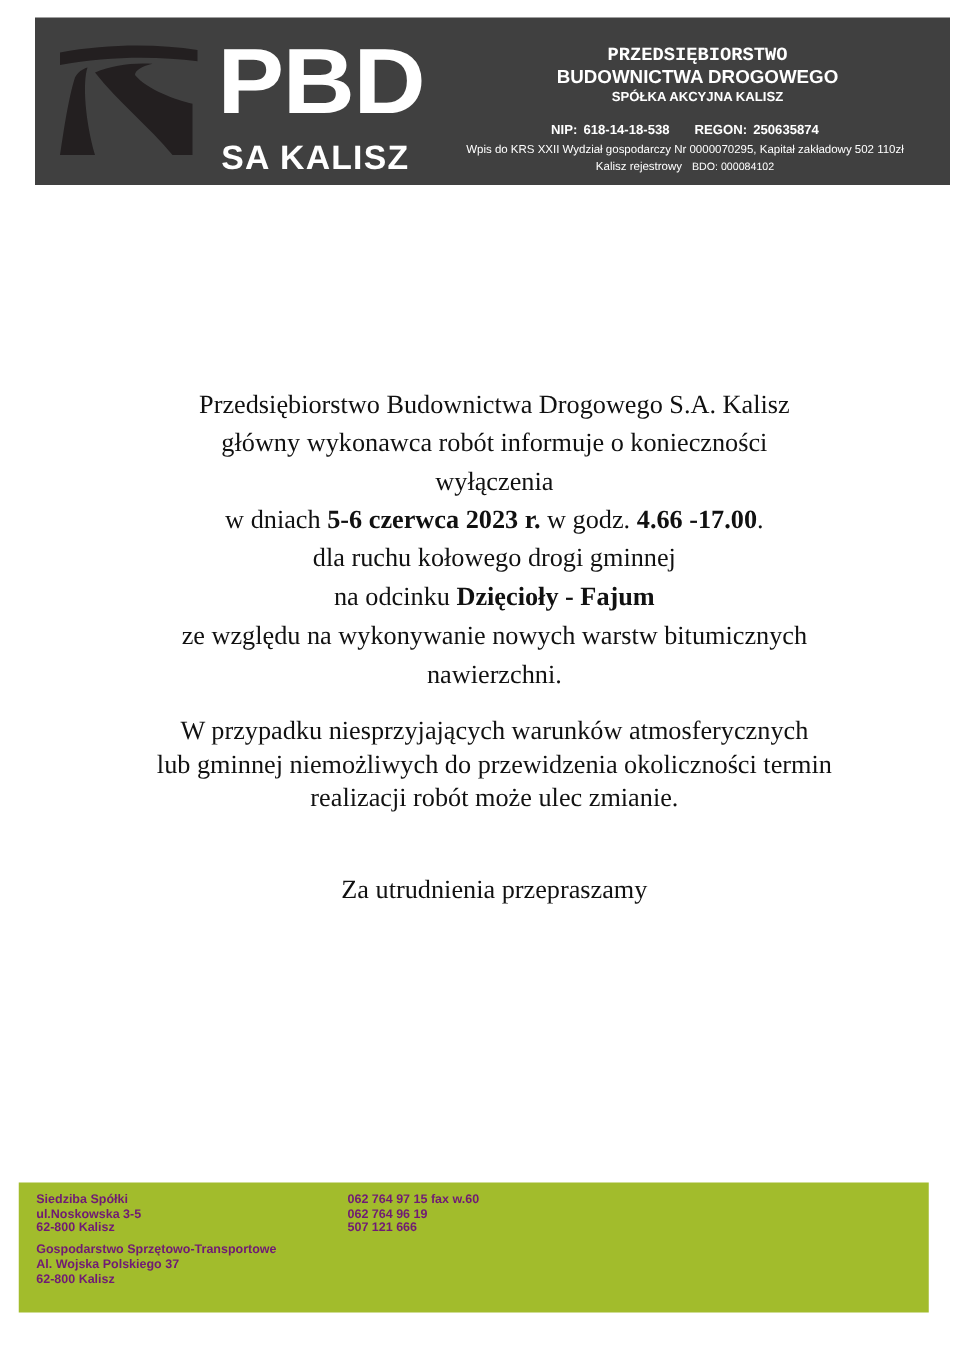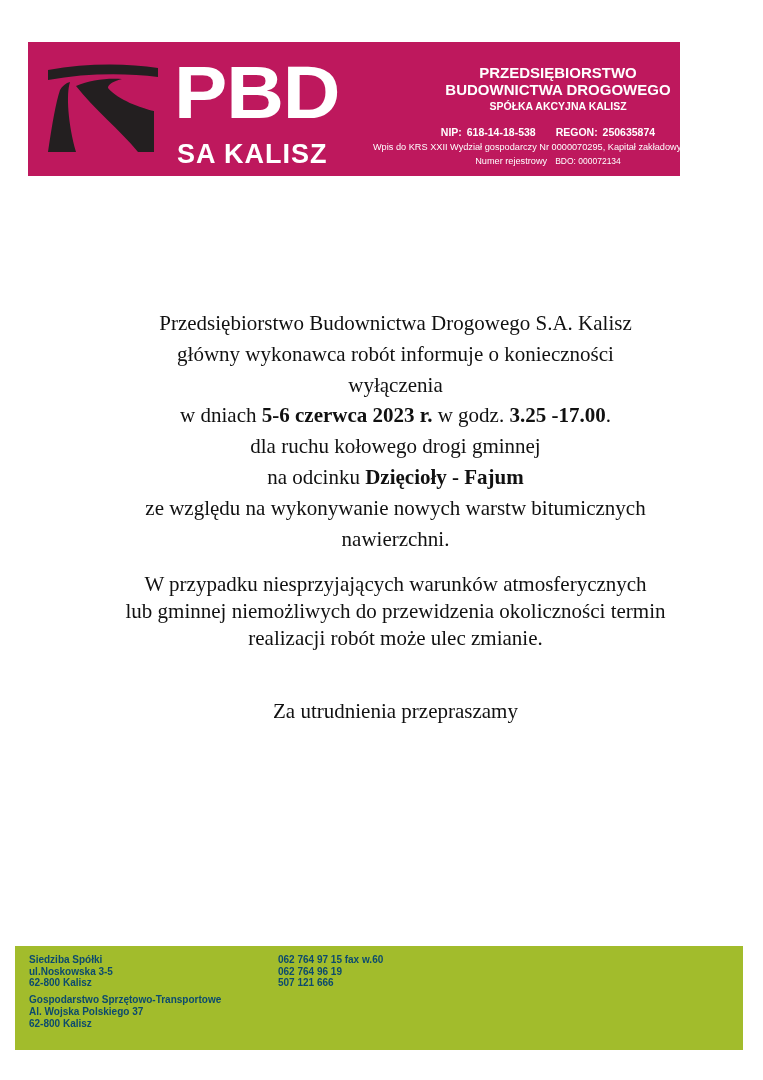--- a/index.html
+++ b/index.html
@@ -1,39 +1,38 @@
 <!DOCTYPE html>
 <html><head>
 <meta charset="utf-8">
 <style>
   html, body { margin: 0; padding: 0; }
   body {
     width: 763px; height: 1080px; background: #ffffff; position: relative; overflow: hidden;
     font-family: "Liberation Serif", serif; color: #111111;
   }
   .header {
-    position: absolute; left: 28px; top: 14px; width: 652px; height: 134px;
-    background: #be185d;
-    margin-top: 28px;
+    position: absolute; left: 28px; top: 14px; width: 732px; height: 134px;
+    background: #404040;
   }
   .logo-road { position: absolute; left: 18px; top: 22px; width: 116px; height: 88px; }
   .logo-pbd {
     position: absolute; left: 146px; top: 14px; font-family: "Liberation Sans", sans-serif;
     font-weight: bold; font-size: 74px; line-height: 74px; color: #ffffff; letter-spacing: -1px;
     transform: scaleX(1.08); transform-origin: left top;
   }
   .logo-sub {
     position: absolute; left: 149px; top: 98px; font-family: "Liberation Sans", sans-serif;
     font-weight: bold; font-size: 27px; line-height: 28px; color: #ffffff; letter-spacing: 1px;
   }
   .company {
     position: absolute; left: 340px; top: 22px; width: 380px; text-align: center;
     font-family: "Liberation Sans", sans-serif; color: #ffffff; font-weight: bold;
   }
-  .company .l1 { font-size: 15px; line-height: 17px; }
+  .company .l1 { font-size: 15px; line-height: 17px; font-family: Liberation Mono, monospace; }
   .company .l2 { font-size: 15px; line-height: 17px; }
   .company .l3 { font-size: 10.5px; line-height: 15px; margin-top: 1px; }
   .reg {
     position: absolute; left: 300px; top: 83px; width: 440px; text-align: center;
     font-family: "Liberation Sans", sans-serif; color: #ffffff;
   }
   .reg .ids { font-size: 10.5px; font-weight: bold; line-height: 15px; word-spacing: 2px; }
   .reg .ids span + span { margin-left: 20px; }
   .reg .krs { font-size: 9.2px; line-height: 14px; }
   .reg .bdo { font-size: 9.2px; line-height: 14px; }
@@ -43,21 +42,21 @@
     position: absolute; left: 54px; top: 308px; width: 683px; text-align: center;
     font-size: 21px; line-height: 30.8px;
   }
   .content p { margin: 0; }
   .content b { font-weight: bold; }
   .content .p2 { margin-top: 17px; line-height: 27px; }
   .content .p3 { margin-top: 44px; }
 
   .footer {
     position: absolute; left: 15px; top: 946px; width: 728px; height: 104px;
-    background: #a2bc2c; font-family: "Liberation Sans", sans-serif; color: #0c4a6e;
+    background: #a2bc2c; font-family: "Liberation Sans", sans-serif; color: #701a75;
     font-weight: bold;
   }
   .fcol { position: absolute; font-size: 10px; line-height: 11.7px; }
   .fcol .grp + .grp { margin-top: 5px; }
   .fcol1 { left: 14px; top: 8px; }
   .fcol2 { left: 263px; top: 8px; }
   .fcol3 { left: 513px; top: 17px; font-size: 11px; line-height: 25px; }
 </style>
 </head>
 <body>
@@ -74,31 +73,31 @@
     <div class="l1">PRZEDSIĘBIORSTWO</div>
     <div class="l2">BUDOWNICTWA DROGOWEGO</div>
     <div class="l3">SPÓŁKA AKCYJNA KALISZ</div>
   </div>
   <div class="reg">
     <div class="ids">
       <span>NIP: 618-14-18-538</span><span>REGON: 250635874</span>
     </div>
     <div class="krs">Wpis do KRS XXII Wydział gospodarczy Nr 0000070295, Kapitał zakładowy 502 110zł</div>
     <div class="bdo">
-      <span>Numer rejestrowy</span><span>BDO: 000072134</span>
+      <span>Kalisz rejestrowy</span><span>BDO: 000084102</span>
     </div>
   </div>
 </div>
 
 <div class="content">
   <p>
     <span>Przedsiębiorstwo Budownictwa Drogowego S.A. Kalisz</span><br>
     <span>główny wykonawca robót informuje  o konieczności</span><br>
     <span>wyłączenia</span><br>
-    <span>w dniach </span><b>5-6 czerwca 2023 r.</b><span> w godz. </span><b>3.25 -17.00</b><span>.</span><br>
+    <span>w dniach </span><b>5-6 czerwca 2023 r.</b><span> w godz. </span><b>4.66 -17.00</b><span>.</span><br>
     <span>dla ruchu kołowego drogi gminnej</span><br>
     <span>na odcinku </span><b>Dzięcioły - Fajum</b><br>
     <span>ze względu na wykonywanie nowych warstw bitumicznych</span><br>
     <span>nawierzchni.</span>
   </p>
   <p class="p2">
     <span>W przypadku niesprzyjających  warunków atmosferycznych</span><br>
     <span>lub gminnej niemożliwych do przewidzenia okoliczności termin</span><br>
     <span>realizacji robót może ulec zmianie.</span>
   </p>

